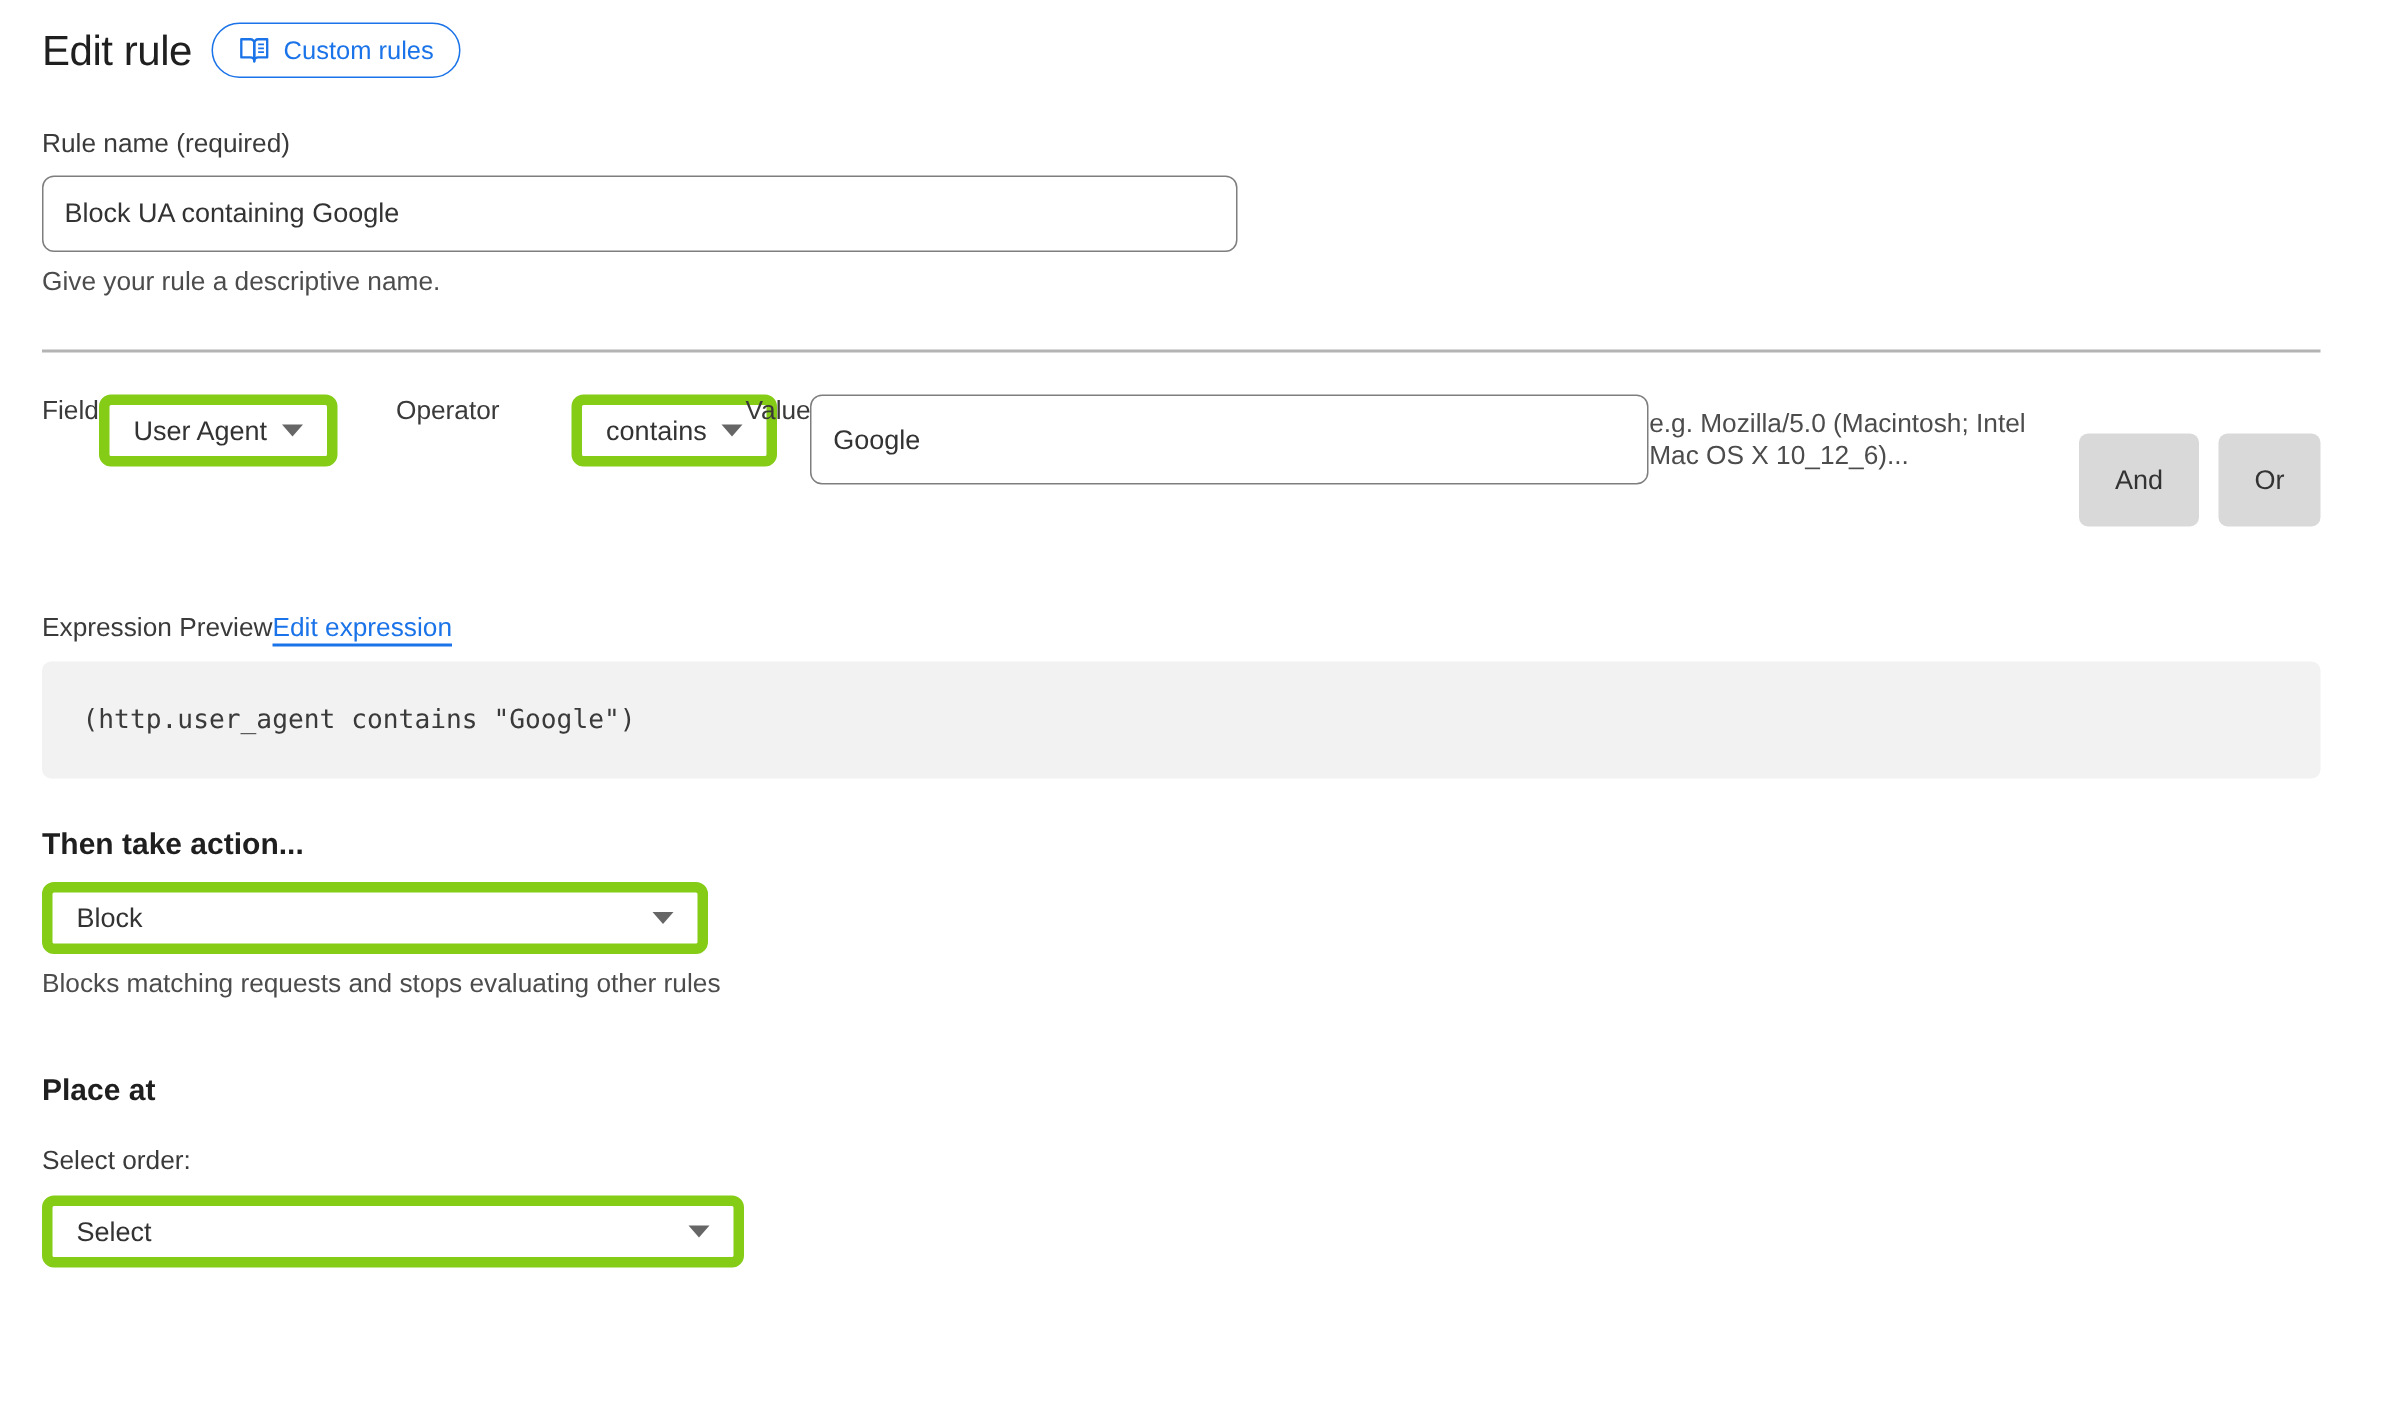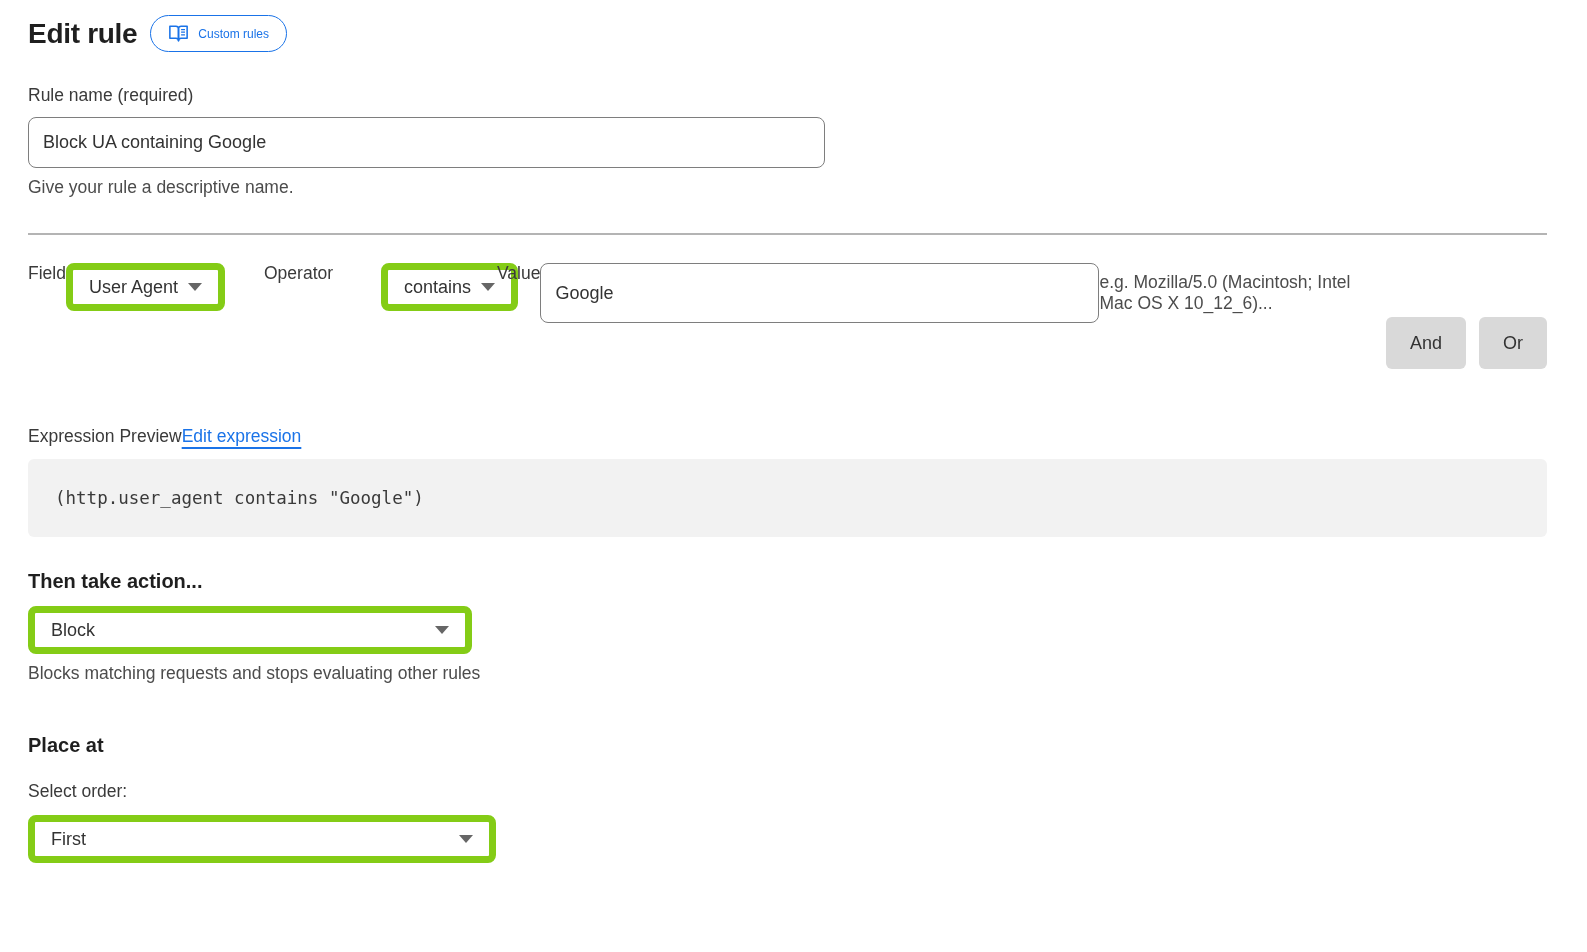--- a/index.html
+++ b/index.html
@@ -11,35 +11,35 @@
     font-family: "Liberation Sans", sans-serif;
     color: #333333;
     padding: 15px 40px 0 28px;
     overflow: hidden;
   }
 
   
   .header-row { display: flex; align-items: center; gap: 13px; }
   .page-title {
     font-size: 28px;
-    font-weight: 700;
+    font-weight: 400;
     color: #1f1f1f;
     margin: 0;
     letter-spacing: -0.3px;
   }
   .pill-button {
     display: inline-flex;
     align-items: center;
     gap: 9px;
     border: 1.5px solid #1a73e8;
     border-radius: 19px;
     padding: 0 17px;
     height: 37px;
     color: #1a73e8;
-    font-size: 12px;
+    font-size: 17px;
     background: #ffffff;
     cursor: pointer;
     font-family: inherit;
   }
   .pill-button svg { display: block; }
 
   
   .field-label { font-size: 17.5px; color: #3a3a3a; }
   .help-text { font-size: 17.5px; color: #4c4c4c; }
 
@@ -90,28 +90,28 @@
     border-left: 7px solid transparent;
     border-right: 7px solid transparent;
     border-top: 8px solid #666666;
     margin-left: 10px;
     flex: none;
   }
   .value-input { width: 100%; height: 60px; }
   .col-value .help-text { margin-top: 9px; }
 
   .conjunction-button {
-    height: 52px;
+    height: 62px;
     border: none;
     border-radius: 6px;
     background: #d9d9d9;
     color: #333333;
     font-size: 18px;
     padding: 0 24px;
-    margin-top: 54px;
+    margin-top: 26px;
     cursor: pointer;
     font-family: inherit;
   }
   .and-button { margin-left: 17px; }
   .or-button { margin-left: 13px; }
 
   
   .preview-header {
     display: flex;
     justify-content: flex-start;
@@ -214,16 +214,16 @@
     <span>Block</span>
     <span class="caret"></span>
   </div>
   <div class="help-text">Blocks matching requests and stops evaluating other rules</div>
 </div>
 
 <div class="placement-section">
   <h2 class="section-heading">Place at</h2>
   <div class="field-label">Select order:</div>
   <div class="select-box order-select">
-    <span>First</span>
+    <span>Select</span>
     <span class="caret"></span>
   </div>
 </div>
 
 </body></html>

